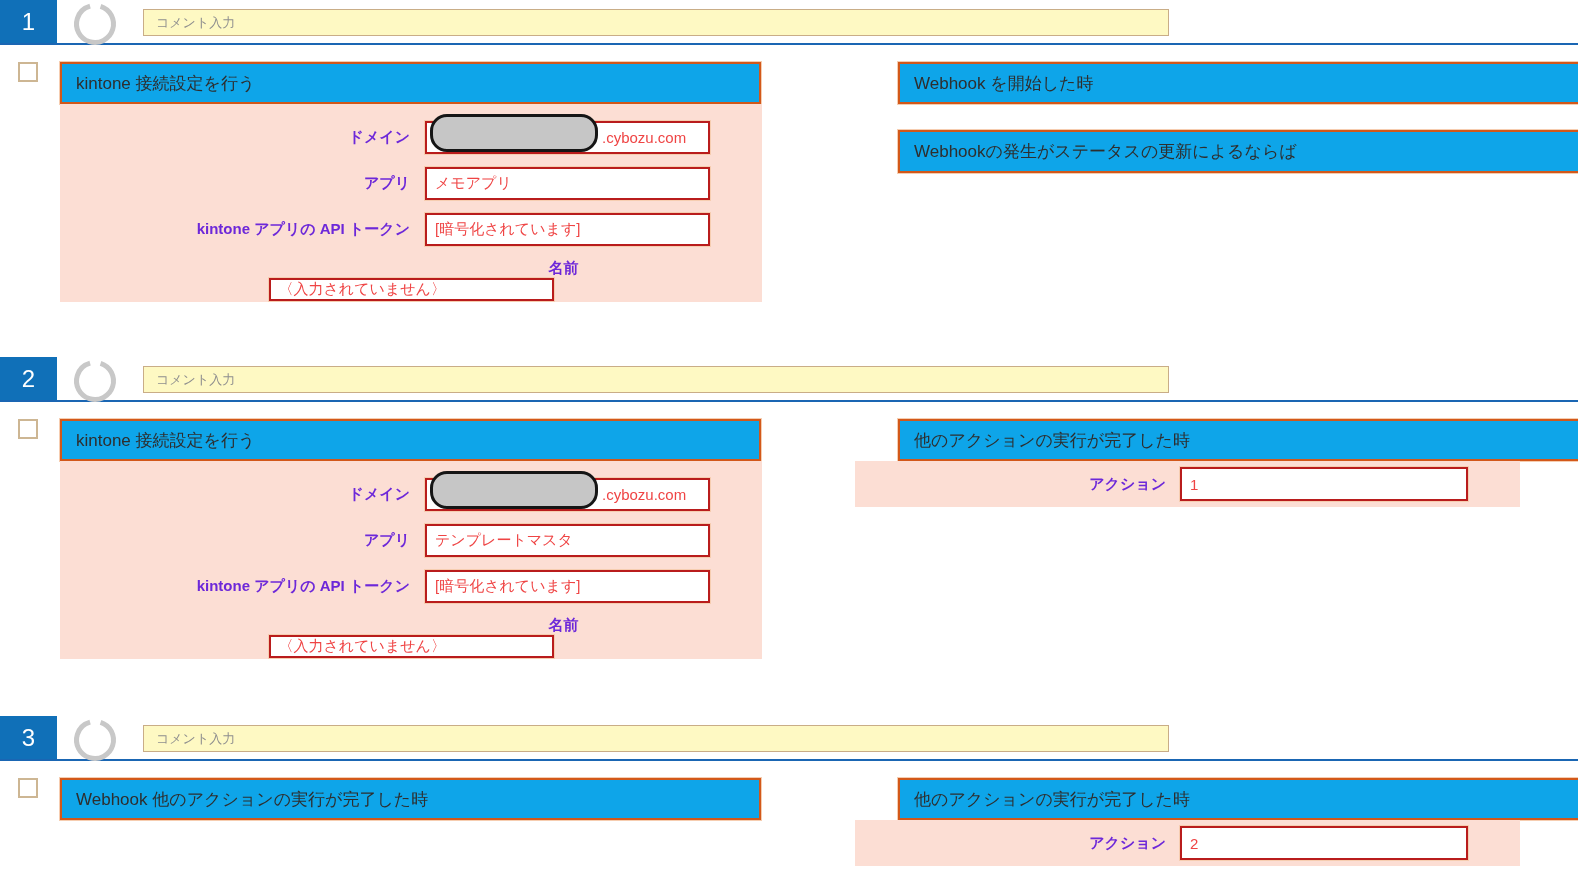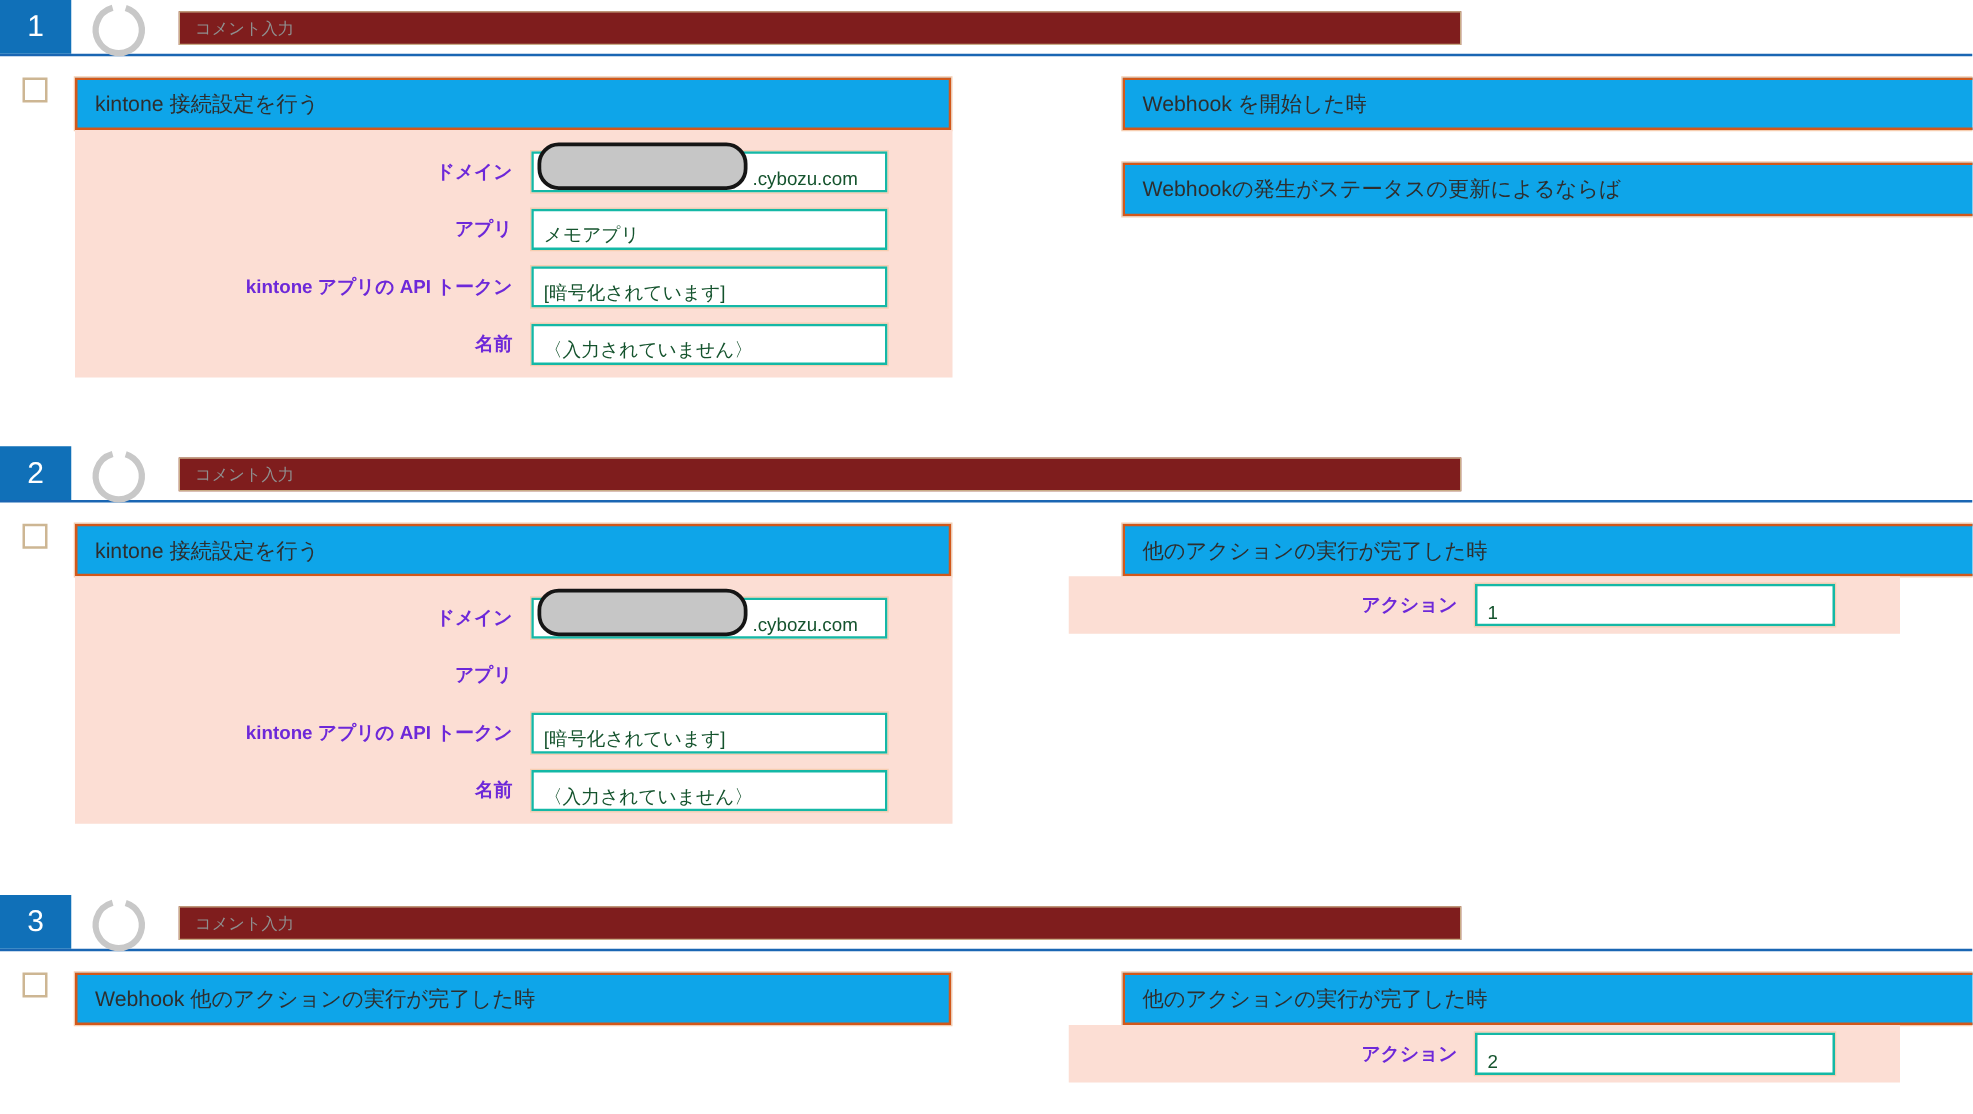--- a/index.html
+++ b/index.html
@@ -17,21 +17,21 @@
   .step-header { position:relative; height:45px; }
   .header-line { position:absolute; left:0; right:0; bottom:0; height:2px; background:#1a66b3; }
   .badge {
     position:absolute; left:0; top:0; width:57px; height:43px;
     background:#1070b8; color:#fff; font-size:24px; line-height:43px;
     text-align:center; z-index:2;
   }
   .ring { position:absolute; left:72px; top:1px; z-index:3; }
   .comment-input {
     position:absolute; left:143px; top:9px; width:1026px; height:27px;
-    border:1px solid #c9ad87; background:#7f1d1d;
+    border:1px solid #c9ad87; background:#fef9c3;
     font-size:13px; line-height:25px; color:#8f8f8f; padding-left:12px;
     white-space:nowrap; overflow:hidden;
   }
 
   
   .step-body { position:relative; }
   .checkbox {
     position:absolute; left:18px; top:17px; width:20px; height:20px;
     border:2px solid #cdb693; background:#fff;
   }
@@ -43,29 +43,29 @@
   }
   .left-box { left:60px; width:701px; }
   .right-box { left:898px; width:785px; }
   .condition-box { top:85px; height:43px; }
 
   .params {
     position:absolute; left:60px; top:59px; width:702px;
     background:#fcded4; padding:17px 0 10px 0;
   }
   .param-row { display:flex; align-items:center; height:33px; margin-bottom:13px; }
-  .param-row:last-child { margin-bottom:0; }
+  .param-row:last-child { margin-bottom:0;flex-direction:column; }
   .param-label {
     width:365px; text-align:right; padding-right:15px;
     font-size:15px; font-weight:bold; color:#6d28d9; white-space:nowrap;
   }
   .param-input {
     position:relative; width:285px; height:33px; background:#fff;
-    border:2px solid #14b8a6; outline:1px solid #f6cdb0;
-    font-size:15px; color:#14532d; display:flex; align-items:flex-end;
+    border:2px solid #b91c1c; outline:1px solid #f6cdb0;
+    font-size:15px; color:#ef4444; display:flex; align-items:center;
     padding-left:8px; white-space:nowrap; overflow:visible;
   }
   .redaction {
     position:absolute; left:3px; top:-9px; width:168px; height:38px;
     background:#c6c6c6; border:3px solid #151515; border-radius:17px; z-index:2;
   }
   .domain-suffix { padding-left:167px; }
 
   .right-params {
     position:absolute; left:855px; top:59px; width:665px; height:46px;
@@ -130,20 +130,21 @@
     <div class="params">
       <div class="param-row">
         <div class="param-label">ドメイン</div>
         <div class="param-input">
           <span class="redaction"></span>
           <span class="domain-suffix">.cybozu.com</span>
         </div>
       </div>
       <div class="param-row">
         <div class="param-label">アプリ</div>
+        <div class="param-input">テンプレートマスタ</div>
       </div>
       <div class="param-row">
         <div class="param-label">kintone アプリの API トークン</div>
         <div class="param-input">[暗号化されています]</div>
       </div>
       <div class="param-row">
         <div class="param-label">名前</div>
         <div class="param-input">〈入力されていません〉</div>
       </div>
     </div>

